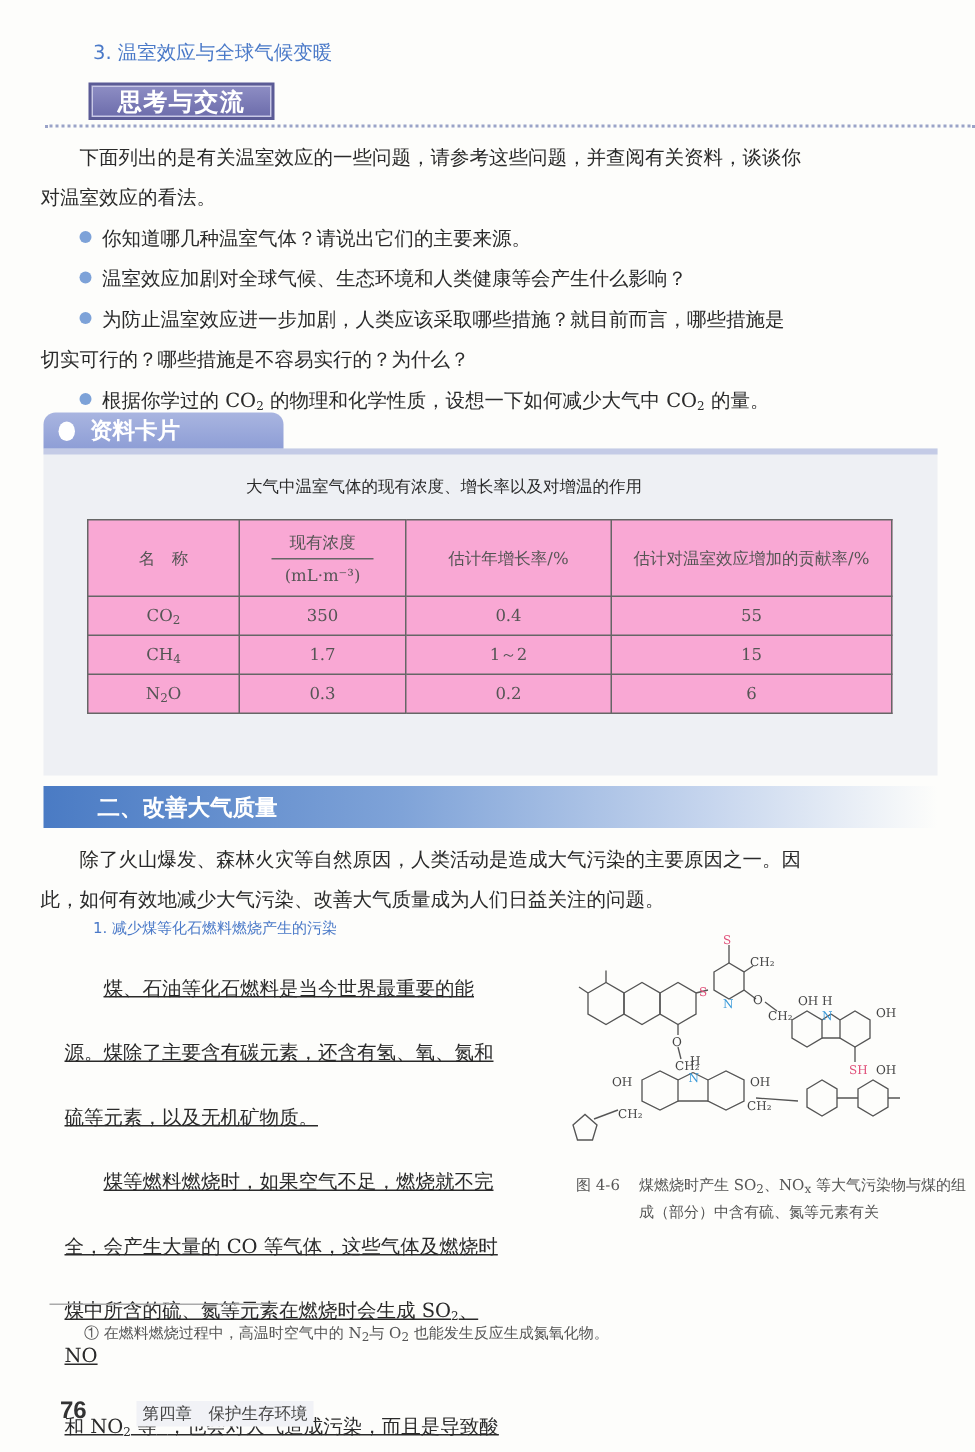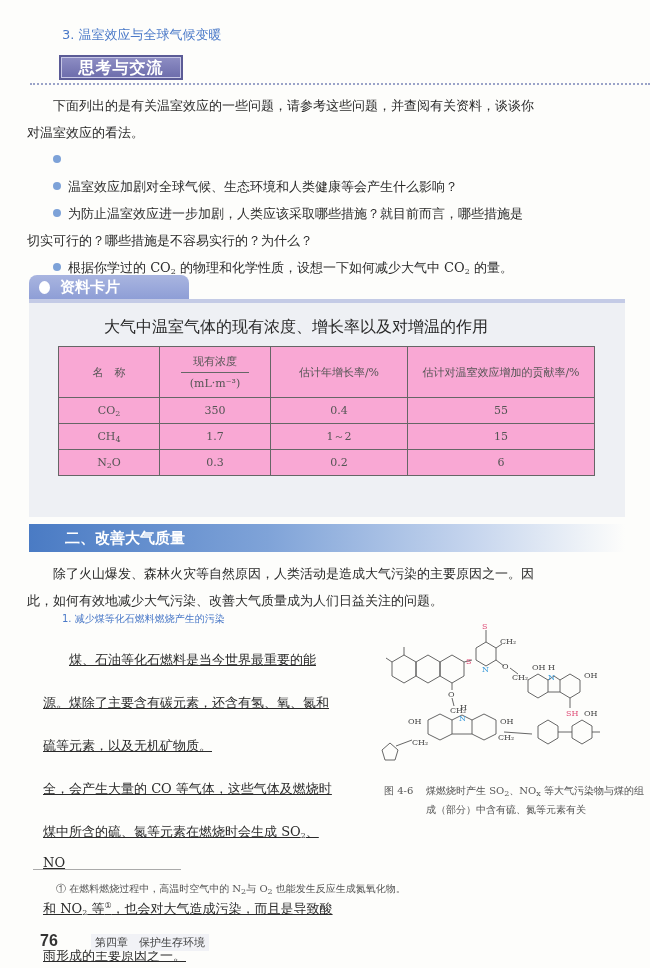--- a/index.html
+++ b/index.html
@@ -26,21 +26,21 @@
 
   .card-tab {
     left: 29px; top: 275px; width: 160px; height: 24px; background: linear-gradient(#a9b5e0, #8e9ed6);
     border-radius: 8px 8px 0 0; color: #fff; font-family: "DejaVu Sans", sans-serif; font-weight: bold;
     font-size: 15px; line-height: 24px;
   }
   .card-tab .circle { display: inline-block; width: 11px; height: 13px; border-radius: 50%; background: #fff; margin: 0 10px 0 10px; vertical-align: -2px; }
   .card {
     left: 29px; top: 299px; width: 596px; height: 214px; background: #eef0f4; border-top: 4px solid #c4cbe6;
   }
-  .table-title { left: 29px; top: 317px; width: 534px; text-align: center; font-size: 16px; }
+  .table-title { left: 29px; top: 317px; width: 534px; text-align: center; font-size: 11px; }
   table.data {
     position: absolute; left: 58px; top: 346px; width: 537px; border-collapse: collapse;
     font-size: 11px; color: #555; background: #f9a8d4;
   }
   table.data td, table.data th { border: 1px solid #666; text-align: center; font-weight: normal; padding: 0; height: 25px; }
   table.data th { height: 50px; }
   .frac-top { border-bottom: 1px solid #666; display: inline-block; padding: 0 12px 3px; }
   .frac-bot { display: block; padding-top: 4px; }
 
   .section-banner {
@@ -64,21 +64,21 @@
 </head>
 <body>
 
 <div class="abs sec-heading">3. 温室效应与全球气候变暖</div>
 <div class="abs think-badge">思考与交流</div>
 <div class="abs dots"></div>
 
 <div class="abs para" style="top:92px;">
   <p class="indent">下面列出的是有关温室效应的一些问题，请参考这些问题，并查阅有关资料，谈谈你</p>
   <p>对温室效应的看法。</p>
-  <p class="bullet-item"><span class="bullet-dot"></span></p>
+  <p class="bullet-item"><span class="bullet-dot"></span><span>你知道哪几种温室气体？请说出它们的主要来源。</span></p>
   <p class="bullet-item"><span class="bullet-dot"></span><span>温室效应加剧对全球气候、生态环境和人类健康等会产生什么影响？</span></p>
   <p style="padding-left:26px;"><span class="bullet-dot"></span><span>为防止温室效应进一步加剧，人类应该采取哪些措施？就目前而言，哪些措施是</span></p>
   <p>切实可行的？哪些措施是不容易实行的？为什么？</p>
   <p class="bullet-item"><span class="bullet-dot"></span><span>根据你学过的 CO</span><sub>2</sub><span> 的物理和化学性质，设想一下如何减少大气中 CO</span><sub>2</sub><span> 的量。</span></p>
 </div>
 
 <div class="abs card"></div>
 <div class="abs card-tab"><span class="circle"></span><span>资料卡片</span></div>
 <div class="abs table-title">大气中温室气体的现有浓度、增长率以及对增温的作用</div>
 
@@ -120,20 +120,21 @@
   <p class="indent">除了火山爆发、森林火灾等自然原因，人类活动是造成大气污染的主要原因之一。因</p>
   <p>此，如何有效地减少大气污染、改善大气质量成为人们日益关注的问题。</p>
 </div>
 
 <div class="abs sub-heading">1. 减少煤等化石燃料燃烧产生的污染</div>
 
 <div class="abs body-left">
   <p class="indent">煤、石油等化石燃料是当今世界最重要的能</p>
   <p>源。煤除了主要含有碳元素，还含有氢、氧、氮和</p>
   <p>硫等元素，以及无机矿物质。</p>
+  <p class="indent">煤等燃料燃烧时，如果空气不足，燃烧就不完</p>
   <p>全，会产生大量的 CO 等气体，这些气体及燃烧时</p>
   <p><span>煤中所含的硫、氮等元素在燃烧时会生成 SO</span><sub>2</sub><span>、NO</span></p>
   <p><span>和 NO</span><sub>2</sub><span> 等</span><sup>①</sup><span>，也会对大气造成污染，而且是导致酸</span></p>
   <p>雨形成的主要原因之一。</p>
 </div>
 
 <svg class="abs figure" viewBox="0 0 278 155" xmlns="http://www.w3.org/2000/svg" font-family="DejaVu Serif, serif" font-size="8" fill="none" stroke="#555" stroke-width="0.9">
 
   <polygon points="20,42 32,35 44,42 44,56 32,63 20,56"></polygon>
   <polygon points="44,42 56,35 68,42 68,56 56,63 44,56"></polygon>

